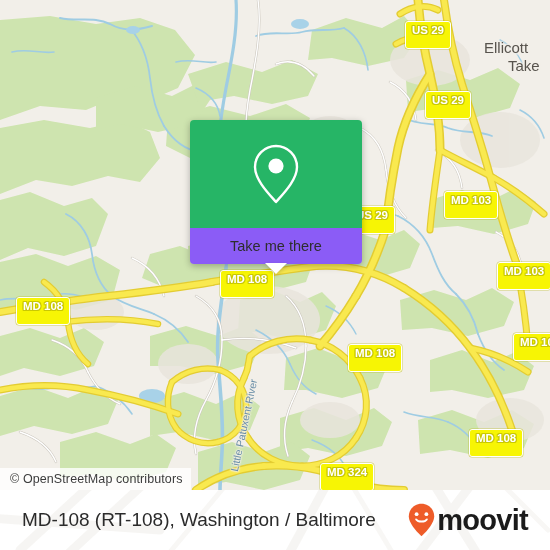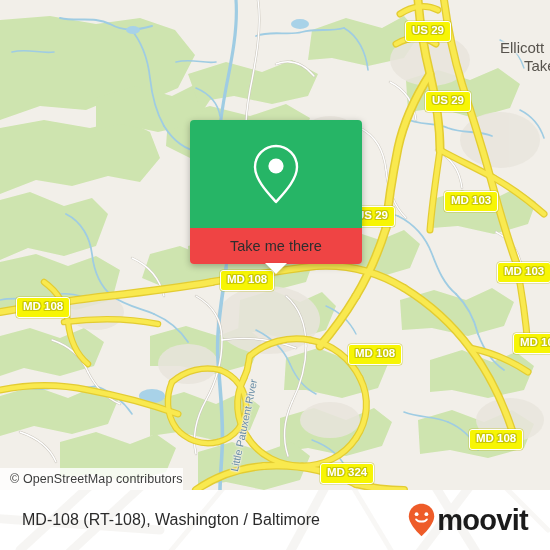--- a/index.html
+++ b/index.html
@@ -28,41 +28,41 @@
     overflow: hidden;
   }
   #map svg { display: block; }
 
   
   #attribution {
     position: absolute;
     left: 0;
     bottom: 0;
     height: 22px;
-    padding: 0 0 0 10px;
+    padding: 0 8px 0 10px;
     display: flex;
     align-items: center;
     background: rgba(255,255,255,0.80);
     font-size: 12.5px;
     color: #3c3c3c;
     letter-spacing: 0.1px;
     white-space: nowrap;
   }
 
   
   .shield {
     position: absolute;
     background: #f7f504;
     border: 1.6px solid #ffffff;
     border-radius: 3px;
     color: #ffffff;
     font-size: 11.5px;
     font-weight: bold;
     line-height: 1;
-    padding: 3px 6px 4px 6px;
+    padding: 3px 6px 11px 6px;
     white-space: nowrap;
     text-shadow:
        1px 0 0 #c9c803, -1px 0 0 #c9c803,
        0 1px 0 #c9c803, 0 -1px 0 #c9c803,
        1px 1px 0 #c9c803, -1px -1px 0 #c9c803,
        1px -1px 0 #c9c803, -1px 1px 0 #c9c803;
     box-shadow: 0 0 0 0.5px rgba(180,178,3,0.55);
   }
 
   
@@ -70,21 +70,20 @@
     position: absolute;
     color: #57534d;
     font-size: 15px;
     line-height: 15px;
     text-align: center;
     text-shadow:
       1.5px 0 2px #f2efe9, -1.5px 0 2px #f2efe9,
       0 1.5px 2px #f2efe9, 0 -1.5px 2px #f2efe9,
       1px 1px 2px #f2efe9, -1px -1px 2px #f2efe9;
     white-space: nowrap;
-    margin-left: 16px;
   }
 
   
   .river-label {
     position: absolute;
     color: #6b8fa8;
     font-size: 10.5px;
     white-space: nowrap;
     transform-origin: 0 0;
     text-shadow:
@@ -107,21 +106,21 @@
     height: 108px;
     background: #26b566;
     border-radius: 4px 4px 0 0;
     display: flex;
     align-items: center;
     justify-content: center;
   }
   #popup-footer {
     position: relative;
     height: 36px;
-    background: #ef4444;
+    background: #8b5cf6;
     border-radius: 0 0 4px 4px;
     display: flex;
     align-items: center;
     justify-content: center;
     font-size: 14.5px;
     color: #2e2e2e;
   }
   #popup-tail {
     position: absolute;
     left: 50%;
@@ -149,21 +148,21 @@
   #bottom-watermark {
     position: absolute;
     left: 0; top: 0;
     width: 550px; height: 60px;
     opacity: 0.55;
     pointer-events: none;
   }
   #caption {
     position: relative;
     z-index: 2;
-    font-size: 16px;
+    font-size: 19px;
     color: #2b2b2b;
     white-space: nowrap;
   }
   #moovit-logo {
     position: relative;
     z-index: 2;
     display: flex;
     align-items: center;
     gap: 2px;
   }

